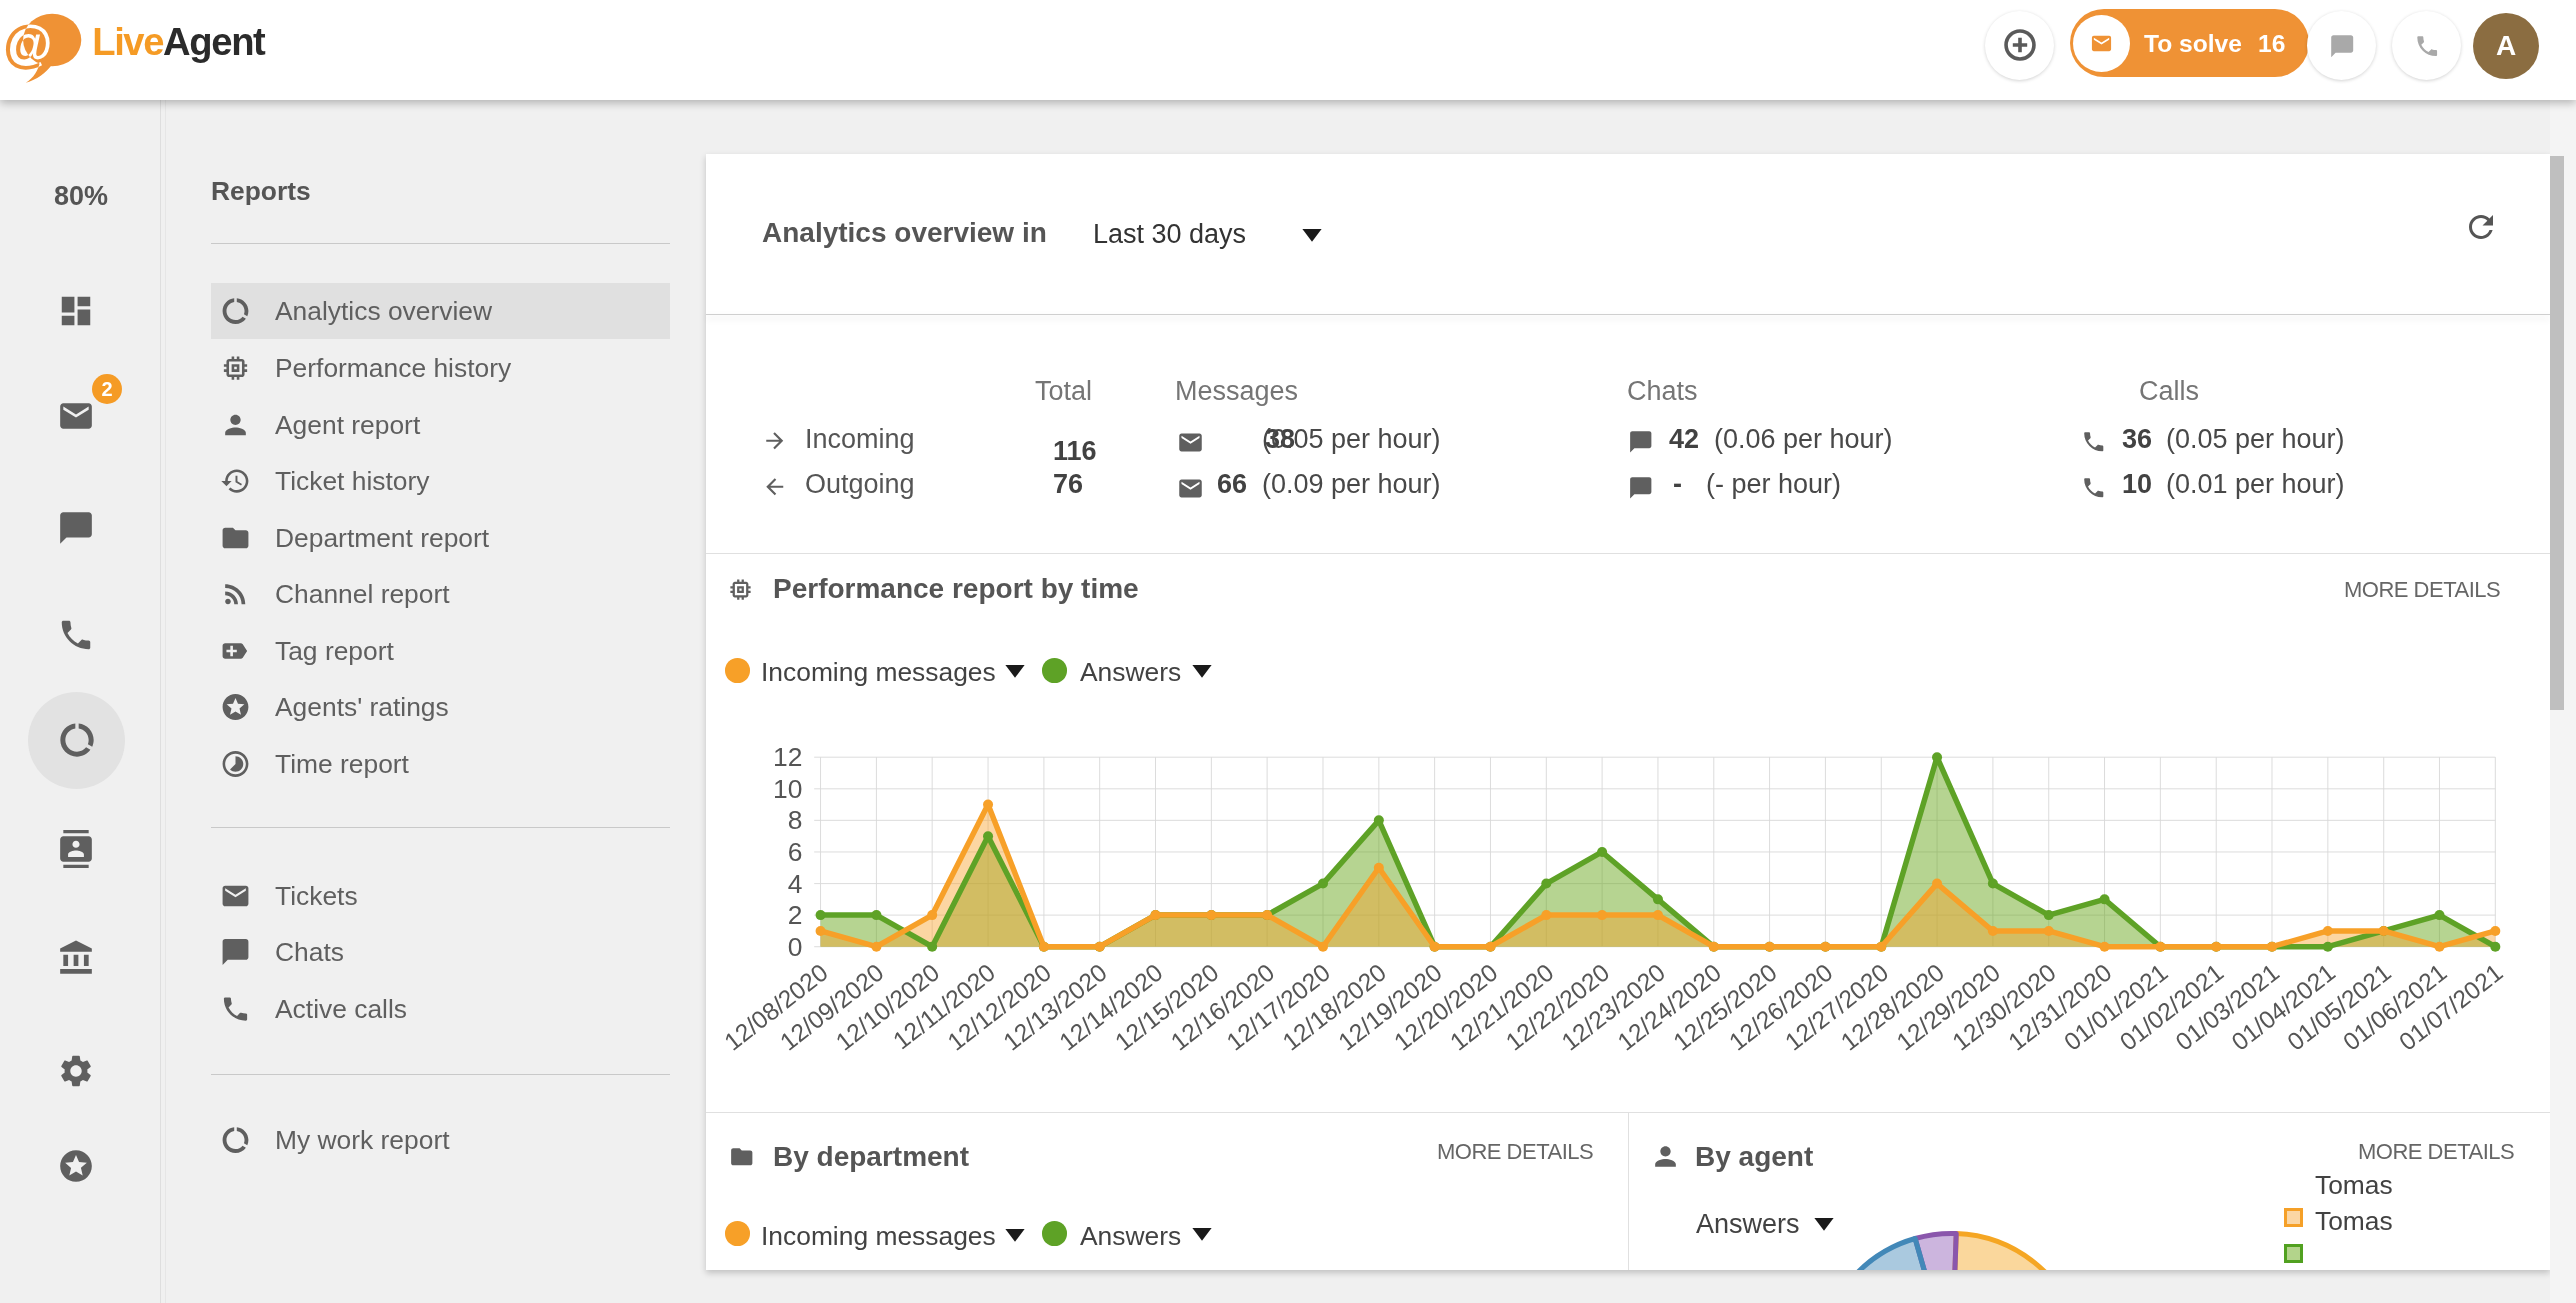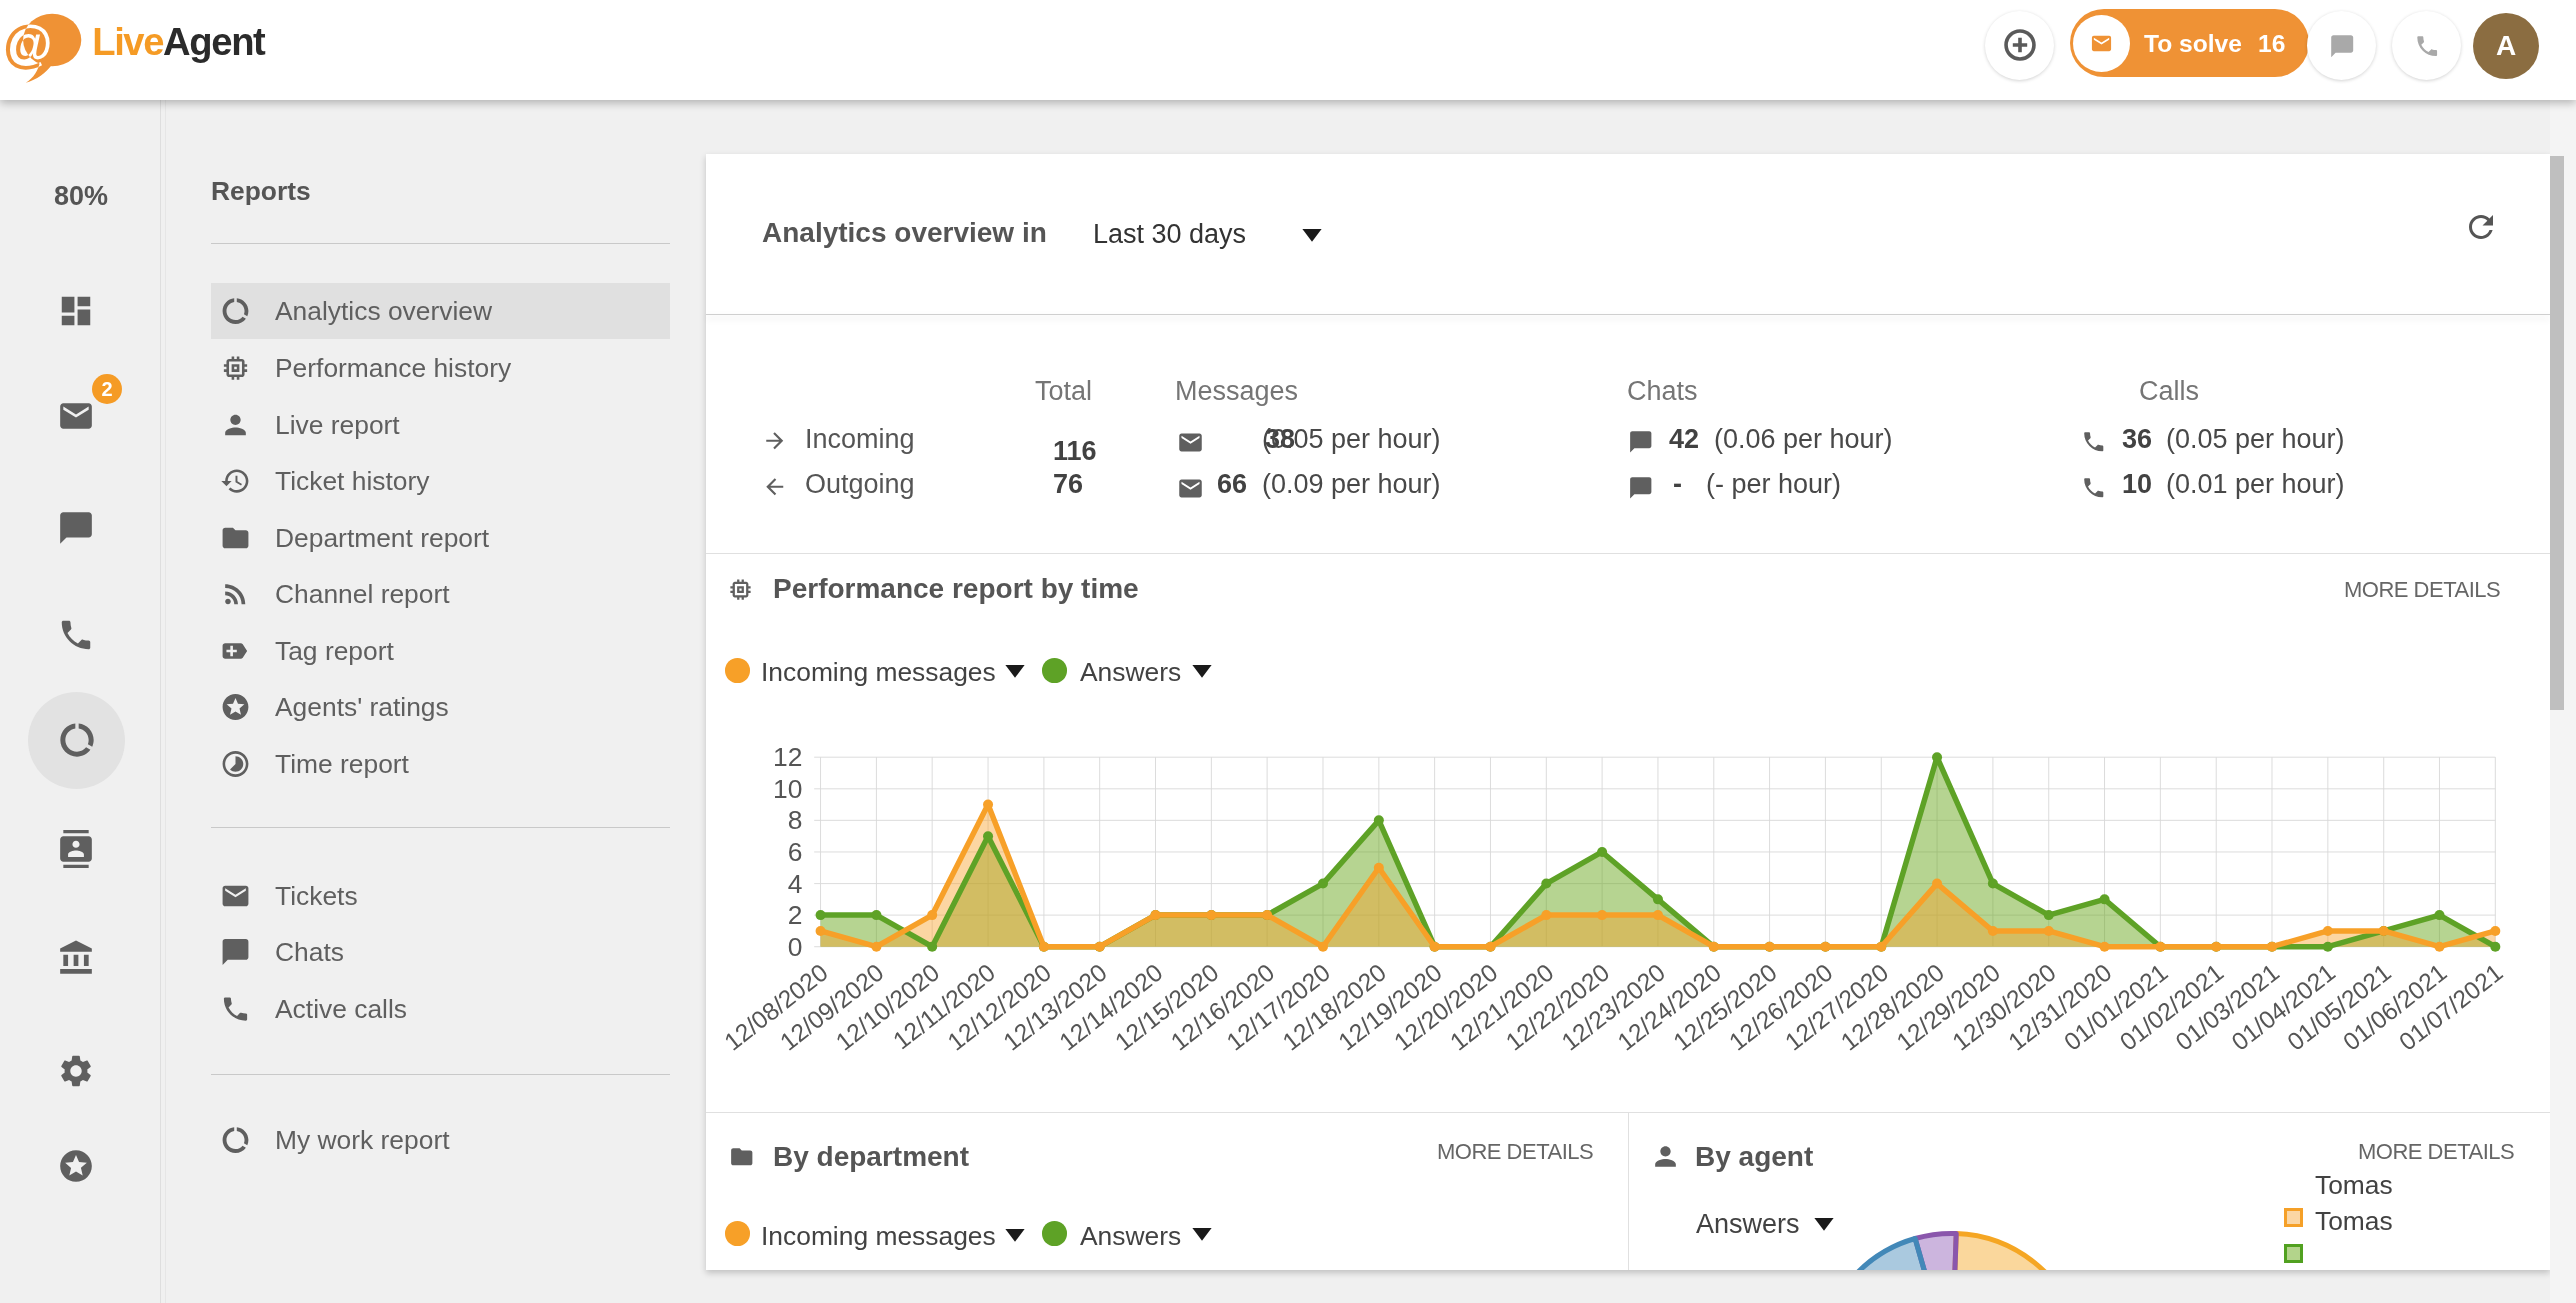--- a/index.html
+++ b/index.html
@@ -118,21 +118,21 @@
 <div class="menurow" style="top:340px">
     <svg width="31" height="31" viewBox="0 0 24 24" fill="#5f5f5f">
       <use href="#i-memory"></use>
     </svg>
     <span class="txt">Performance history</span>
   </div>
 <div class="menurow" style="top:397px">
     <svg width="31" height="31" viewBox="0 0 24 24" fill="#5f5f5f">
       <use href="#i-person"></use>
     </svg>
-    <span class="txt">Live report</span>
+    <span class="txt">Agent report</span>
   </div>
 <div class="menurow" style="top:453px">
     <svg width="31" height="31" viewBox="0 0 24 24" fill="#5f5f5f">
       <use href="#i-history"></use>
     </svg>
     <span class="txt">Ticket history</span>
   </div>
 <div class="menurow" style="top:510px">
     <svg width="31" height="31" viewBox="0 0 24 24" fill="#5f5f5f">
       <use href="#i-folder"></use>

